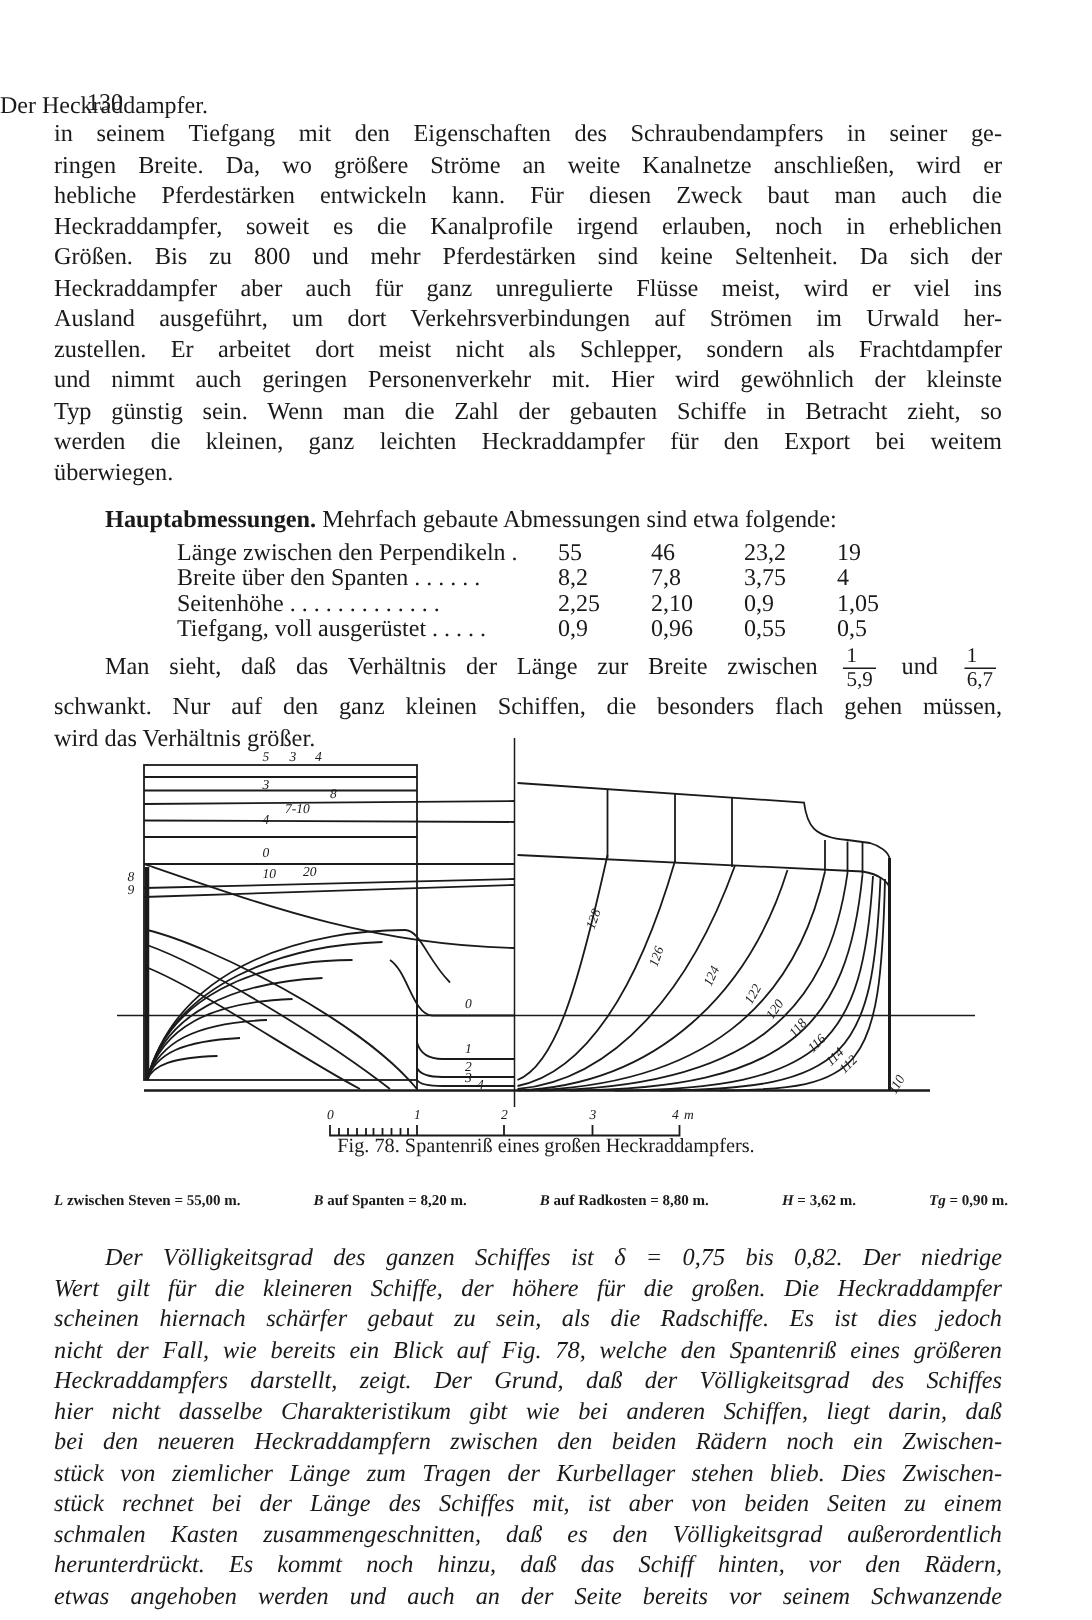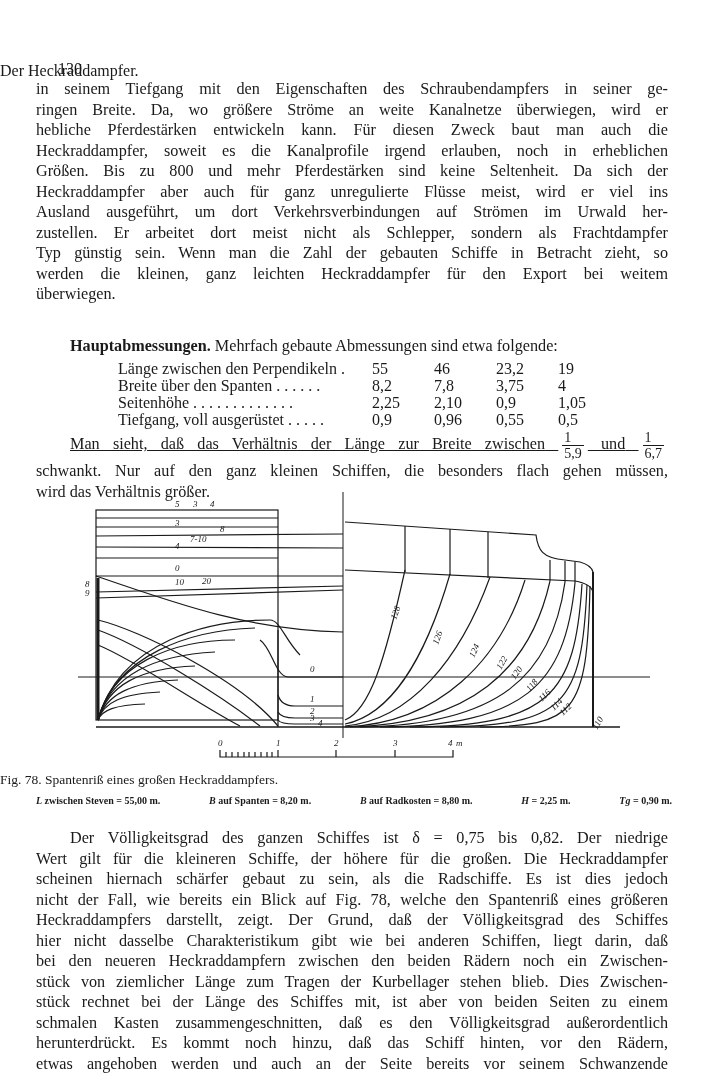--- a/index.html
+++ b/index.html
@@ -13,40 +13,41 @@
   .para .line.indent { padding-left: 34px; }
   .bold { font-weight: bold; }
   .dims { position: absolute; left: 118px; top: 360px; font-size: 16px; line-height: 17px; border-collapse: collapse; }
   .dims td { padding: 0; white-space: nowrap; }
   .dims td.lbl { width: 254px; }
   .dims td.v { width: 62px; }
   .frac { display: inline-block; vertical-align: middle; text-align: center; font-size: 14px; line-height: 15px; margin: 0 4px; }
   .frac .num { display: block; border-bottom: 1px solid #1a1a1a; padding: 0 2px; }
   .frac .den { display: block; padding: 0 2px; }
   .figure { position: absolute; left: 60px; top: 480px; }
-  .caption { position: absolute; left: 0; width: 728px; top: 772px; text-align: left; font-size: 13.5px; }
+  .caption { position: absolute; left: 0; width: 728px; top: 756px; text-align: center; font-size: 13.5px; }
   .specs { position: absolute; left: 36px; width: 636px; top: 795px; display: flex; justify-content: space-between;
            font-size: 10px; font-weight: bold; }
   .specs span i { font-style: italic; }
 </style>
 </head>
 <body>
 
 <div class="page-num">130</div>
 <div class="running-head">Der Heckraddampfer.</div>
 
 <div class="para" style="top:79px;">
   <span class="line">in seinem Tiefgang mit den Eigenschaften des Schraubendampfers in seiner ge-</span>
-  <span class="line">ringen Breite. Da, wo größere Ströme an weite Kanalnetze überwiegen, wird er</span>
+  <span class="line">ringen Breite. Da, wo größere Ströme an weite Kanalnetze anschließen, wird er</span>
   <span class="line">hebliche Pferdestärken entwickeln kann. Für diesen Zweck baut man auch die</span>
   <span class="line">Heckraddampfer, soweit es die Kanalprofile irgend erlauben, noch in erheblichen</span>
   <span class="line">Größen. Bis zu 800 und mehr Pferdestärken sind keine Seltenheit. Da sich der</span>
   <span class="line">Heckraddampfer aber auch für ganz unregulierte Flüsse meist, wird er viel ins</span>
   <span class="line">Ausland ausgeführt, um dort Verkehrsverbindungen auf Strömen im Urwald her-</span>
   <span class="line">zustellen. Er arbeitet dort meist nicht als Schlepper, sondern als Frachtdampfer</span>
+  <span class="line">und nimmt auch geringen Personenverkehr mit. Hier wird gewöhnlich der kleinste</span>
   <span class="line">Typ günstig sein. Wenn man die Zahl der gebauten Schiffe in Betracht zieht, so</span>
   <span class="line">werden die kleinen, ganz leichten Heckraddampfer für den Export bei weitem</span>
   <span class="line last">überwiegen.</span>
 </div>
 
 <div class="para" style="top:336px;">
   <span class="line last indent">
     <span class="bold">Hauptabmessungen.</span>
     <span>Mehrfach gebaute Abmessungen sind etwa folgende:</span>
   </span>
@@ -79,21 +80,21 @@
       <td class="lbl">Tiefgang, voll ausgerüstet  . . . . .</td>
       <td class="v">0,9</td>
       <td class="v">0,96</td>
       <td class="v">0,55</td>
       <td class="v">0,5</td>
     </tr>
   </tbody>
 </table>
 
 <div class="para" style="top:430px;">
-  <span class="line indent" style="line-height:22px;text-decoration:underline;">
+  <span class="line indent" style="line-height:22px;">
     <span>Man sieht, daß das Verhältnis der Länge zur Breite zwischen</span>
     <span class="frac">
       <span class="num">1</span>
       <span class="den">5,9</span>
     </span>
     <span>und</span>
     <span class="frac">
       <span class="num">1</span>
       <span class="den">6,7</span>
     </span>
@@ -212,25 +213,25 @@
     <text x="388" y="266">4</text>
     <text x="396" y="266">m</text>
   </g>
 </svg>
 
 <div class="caption">Fig. 78.  Spantenriß eines großen Heckraddampfers.</div>
 <div class="specs">
   <span><i>L</i> <span>zwischen Steven = 55,00 m.</span></span>
   <span><i>B</i> <span>auf Spanten = 8,20 m.</span></span>
   <span><i>B</i> <span>auf Radkosten = 8,80 m.</span></span>
-  <span><i>H</i> <span>= 2,25 m.</span></span>
+  <span><i>H</i> <span>= 3,62 m.</span></span>
   <span><i>Tg</i> <span>= 0,90 m.</span></span>
 </div>
 
-<div class="para" style="top:828px;">
+<div class="para" style="top:828px;font-style:italic;">
   <span class="line indent">Der Völligkeitsgrad des ganzen Schiffes ist δ = 0,75 bis 0,82. Der niedrige</span>
   <span class="line">Wert gilt für die kleineren Schiffe, der höhere für die großen. Die Heckraddampfer</span>
   <span class="line">scheinen hiernach schärfer gebaut zu sein, als die Radschiffe. Es ist dies jedoch</span>
   <span class="line">nicht der Fall, wie bereits ein Blick auf Fig. 78, welche den Spantenriß eines größeren</span>
   <span class="line">Heckraddampfers darstellt, zeigt. Der Grund, daß der Völligkeitsgrad des Schiffes</span>
   <span class="line">hier nicht dasselbe Charakteristikum gibt wie bei anderen Schiffen, liegt darin, daß</span>
   <span class="line">bei den neueren Heckraddampfern zwischen den beiden Rädern noch ein Zwischen-</span>
   <span class="line">stück von ziemlicher Länge zum Tragen der Kurbellager stehen blieb. Dies Zwischen-</span>
   <span class="line">stück rechnet bei der Länge des Schiffes mit, ist aber von beiden Seiten zu einem</span>
   <span class="line">schmalen Kasten zusammengeschnitten, daß es den Völligkeitsgrad außerordentlich</span>

